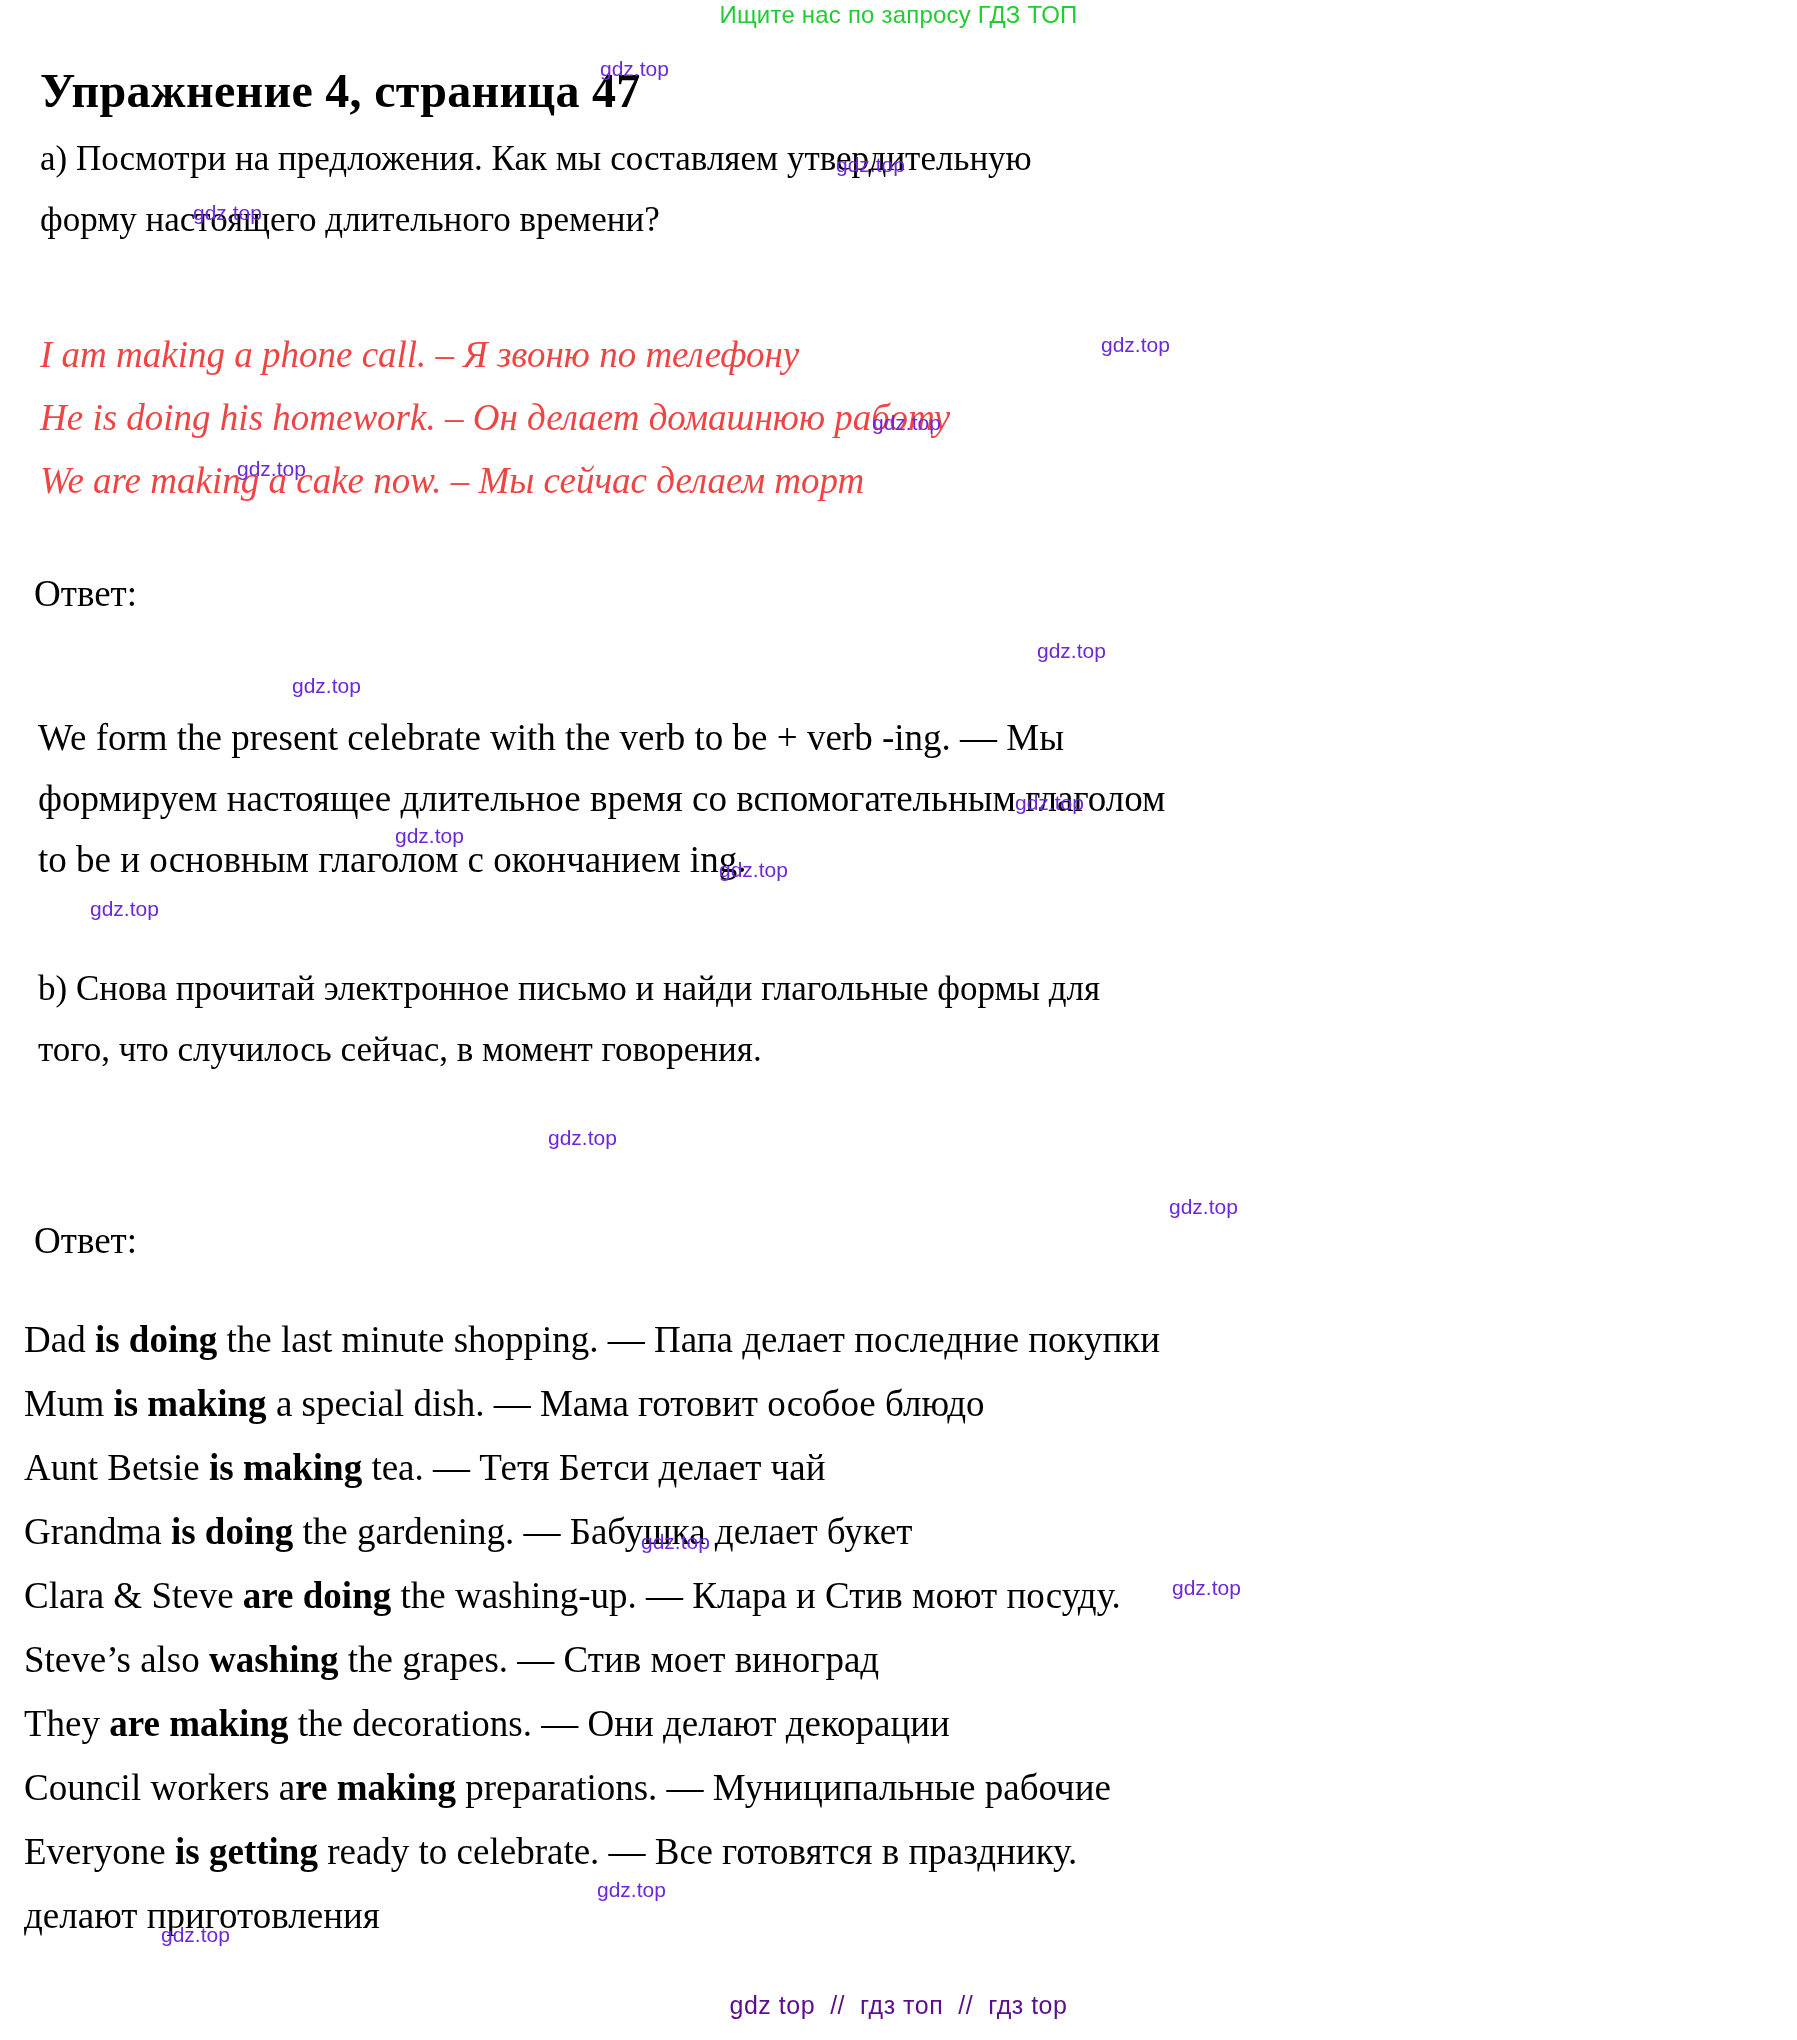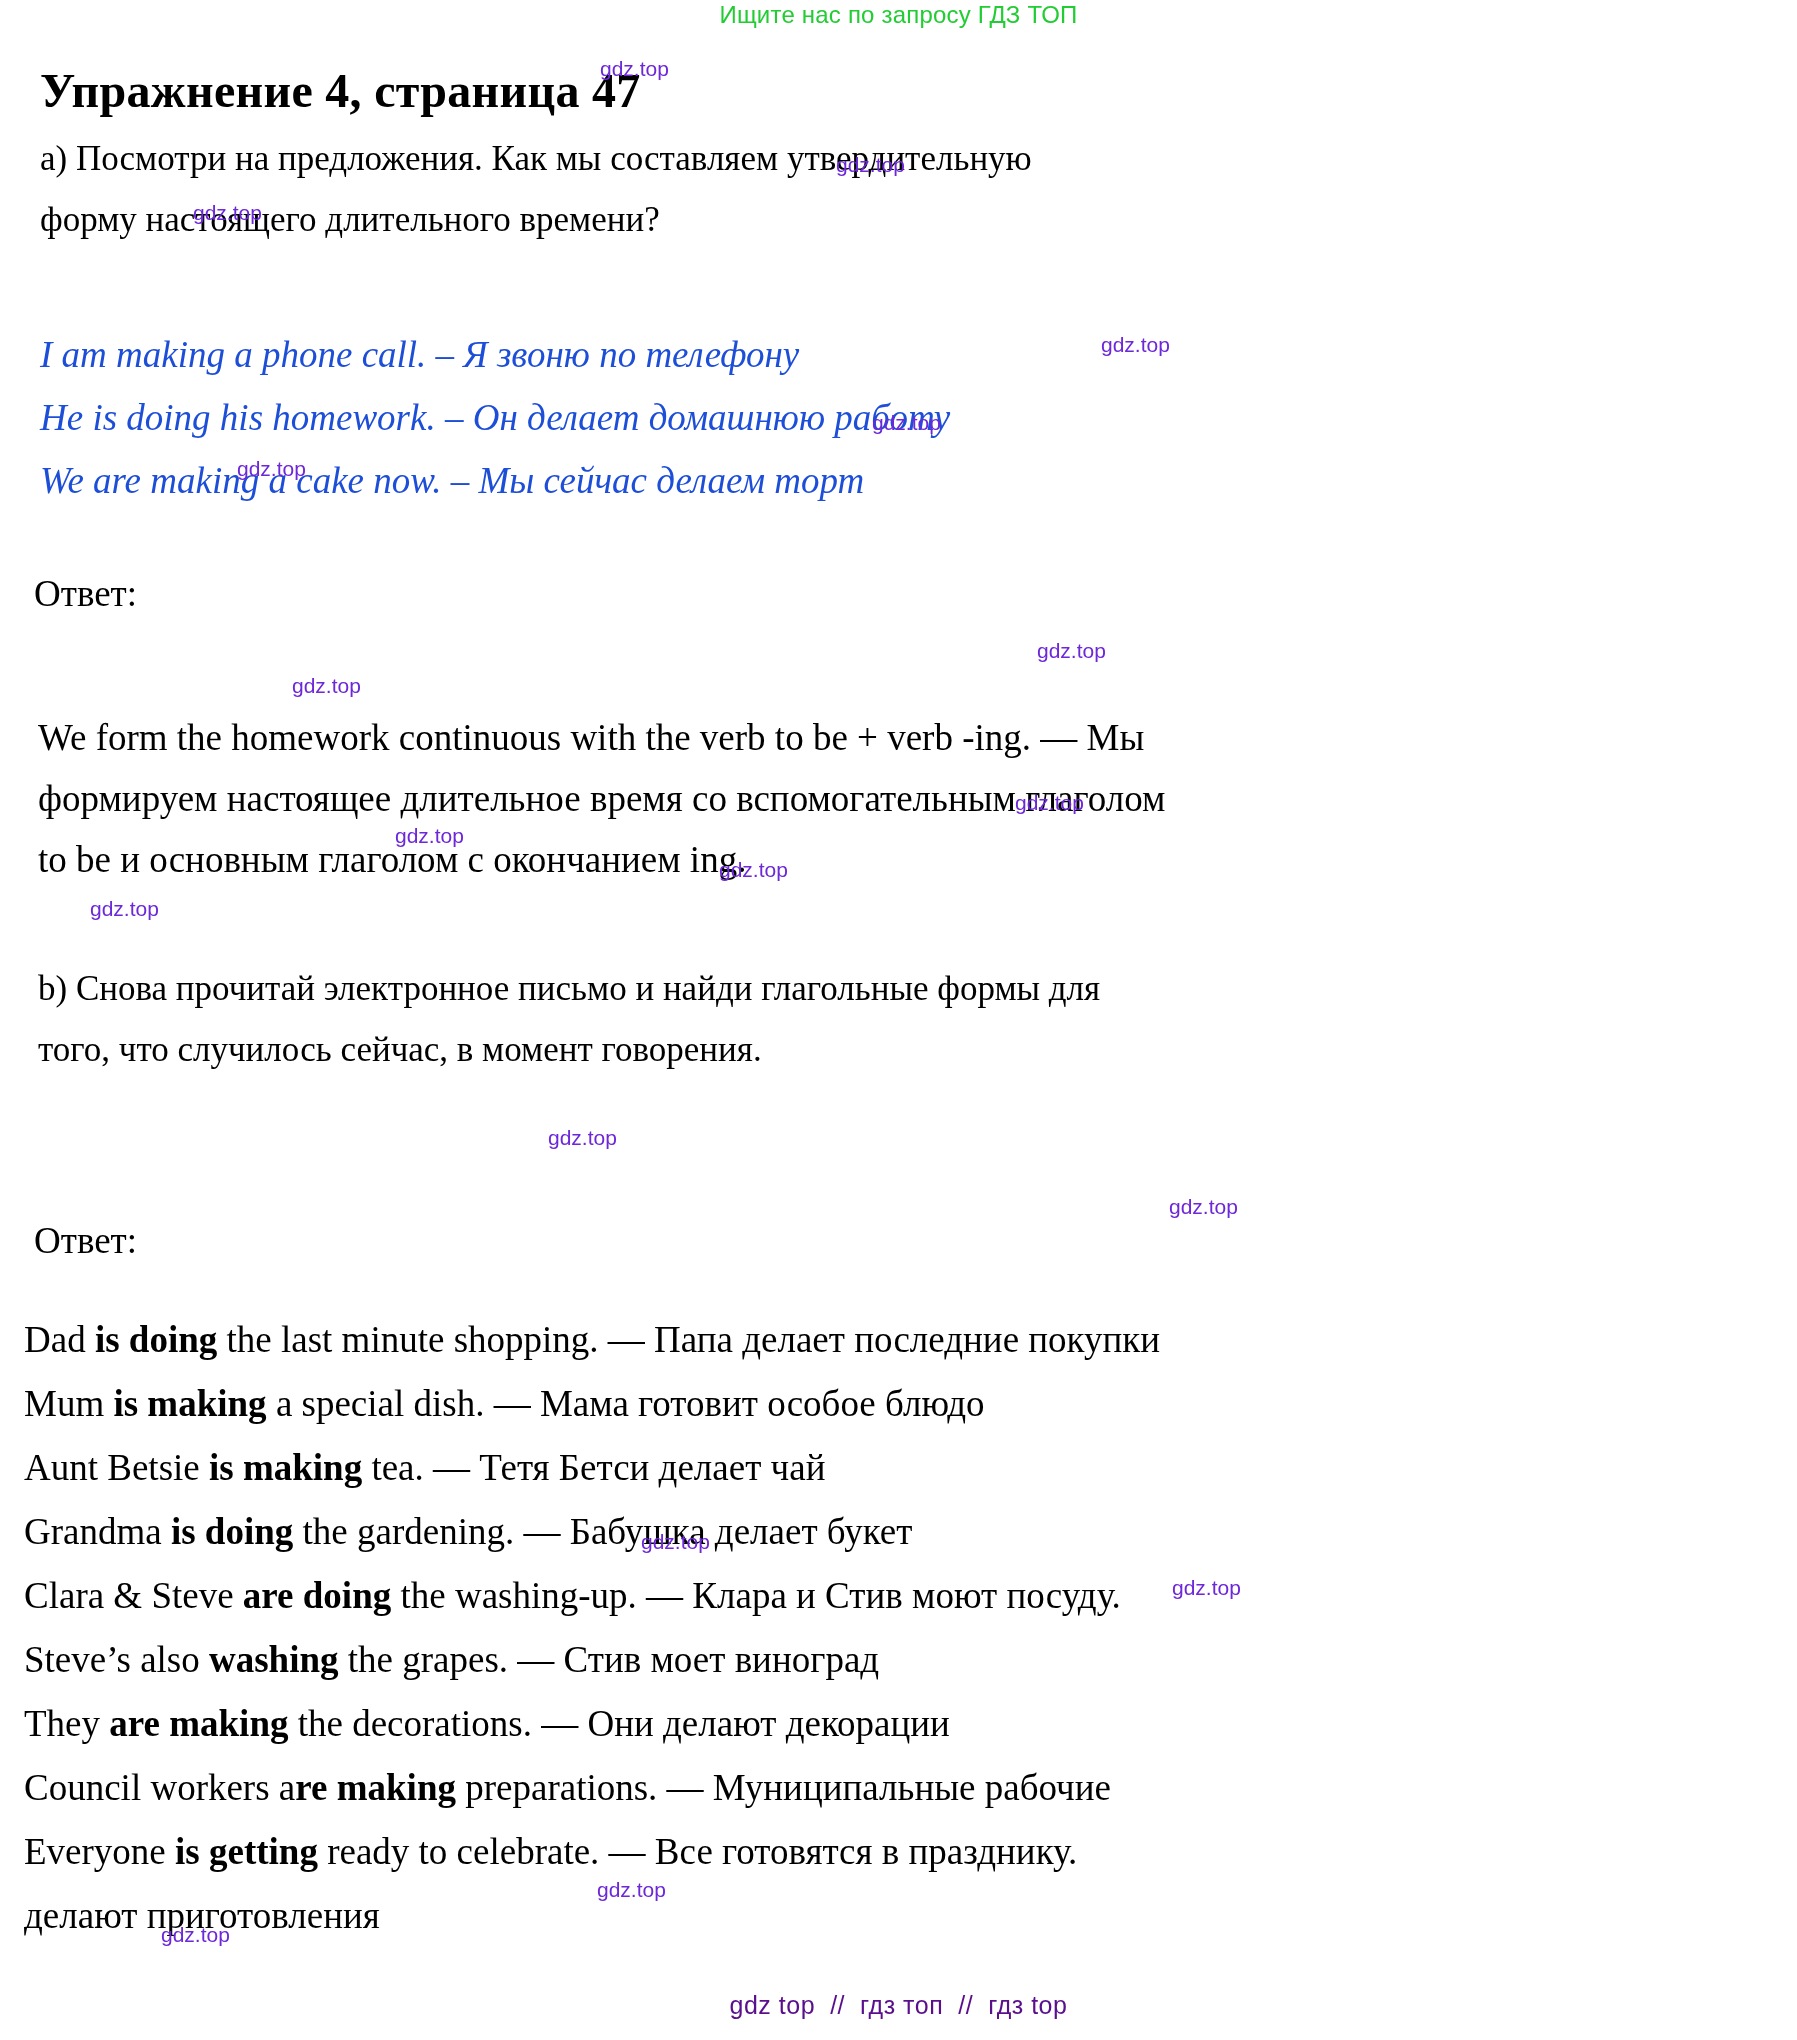--- a/index.html
+++ b/index.html
@@ -58,21 +58,21 @@
     text-align: justify;
   }
   .task-a .last-line { text-align: left; }
 
   
   .examples {
     position: absolute;
     top: 323px;
     left: 40px;
     width: 1434px;
-    color: #1d4ed8;
+    color: #ef4444;
     font-style: italic;
     font-size: 37px;
     line-height: 63px;
     white-space: nowrap;
   }
 
   .answer-label-1 {
     position: absolute;
     top: 572px;
     left: 34px;
@@ -162,21 +162,21 @@
 
   <div class="examples">
     <div>I am making a phone call. – Я звоню по телефону</div>
     <div>He is doing his homework. – Он делает домашнюю работу</div>
     <div>We are making a cake now. – Мы сейчас делаем торт</div>
   </div>
 
   <div class="answer-label-1">Ответ:</div>
 
   <div class="answer-para-1">
-    <div>We form the homework continuous with the verb to be + verb -ing. — Мы</div>
+    <div>We form the present celebrate with the verb to be + verb -ing. — Мы</div>
     <div>формируем настоящее длительное время со вспомогательным глаголом</div>
     <div class="last-line">to be и основным глаголом с окончанием ing.</div>
   </div>
 
   <div class="task-b">
     <div>b) Снова прочитай электронное письмо и найди глагольные формы для</div>
     <div class="last-line">того, что случилось сейчас, в момент говорения.</div>
   </div>
 
   <div class="answer-label-2">Ответ:</div>

